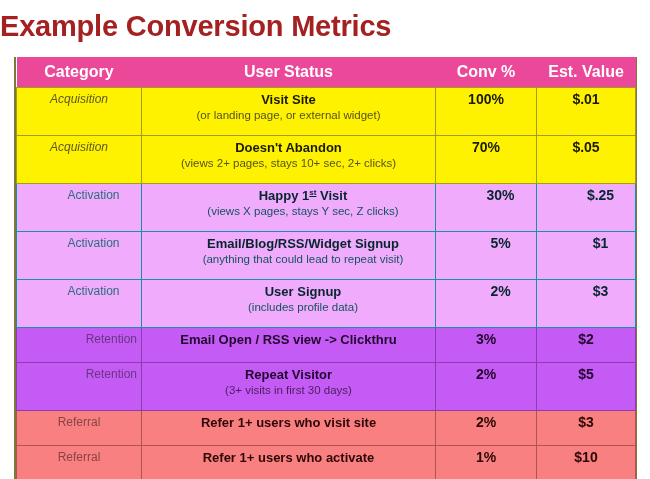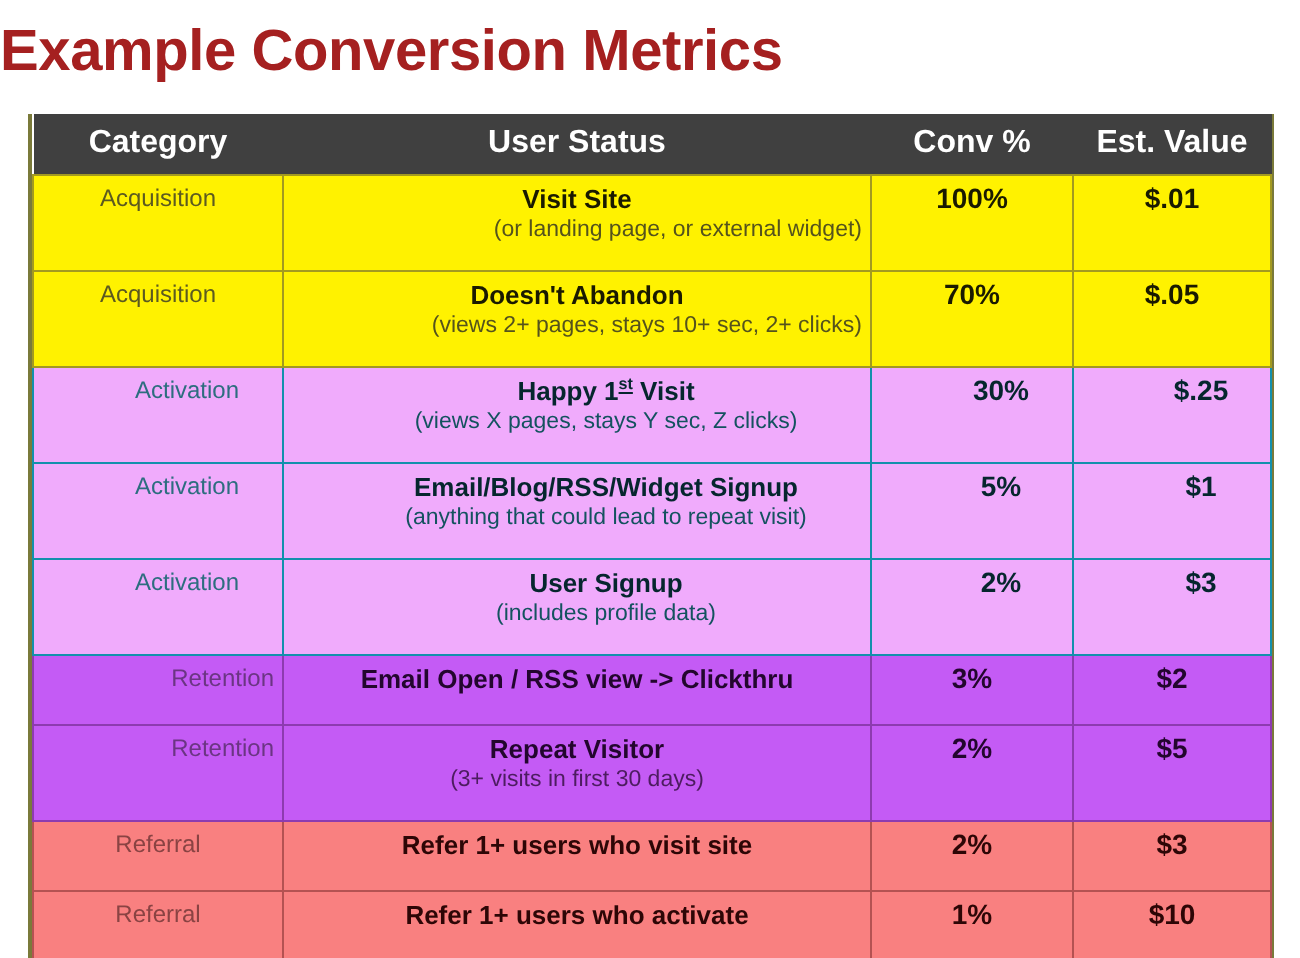--- a/index.html
+++ b/index.html
@@ -40,21 +40,21 @@
     width: 100%;
     table-layout: fixed;
   }
 
   table.metrics col.c-cat    { width: 125px; }
   table.metrics col.c-status { width: 294px; }
   table.metrics col.c-conv   { width: 101px; }
   table.metrics col.c-value  { width: 99px; }
 
   thead th {
-    background: #404040;
+    background: #ec4899;
     color: #ffffff;
     font-size: 16px;
     font-weight: bold;
     height: 30px;
     padding: 0 4px;
     text-align: center;
     border: none;
     white-space: nowrap;
   }
   thead th.th-cat { text-align: center; }
@@ -91,22 +91,22 @@
   td.conv, td.value {
     font-weight: bold;
     font-size: 14px;
     padding-top: 3px;
   }
 
   sup { font-size: 0.62em; vertical-align: super; line-height: 0; text-decoration: underline; }
 
   
   tr.theme-acquisition td { background: #fff200; color: #1a1a00; border-color: #a39a20; }
-  tr.theme-acquisition td.cat { color: #5c5a20; }
-  tr.theme-acquisition td.status .sub { color: #55531c; text-align: right; }
+  tr.theme-acquisition td.cat { color: #5c5a20; font-style: italic; }
+  tr.theme-acquisition td.status .sub { color: #55531c; }
 
   tr.theme-activation td { background: #f0abfc; color: #06262e; border-color: #1390ac; padding-left: 33px; }
   tr.theme-activation td.cat { color: #2d6d7f; }
   tr.theme-activation td.status .sub { color: #14525f; }
 
   tr.theme-retention td { background: #c45bf5; color: #23062e; border-color: #8d3bb0; }
   tr.theme-retention td.cat { color: #6b3583; text-align: right; }
   tr.theme-retention td.status .sub { color: #4d1c60; }
 
   tr.theme-referral td { background: #f98080; color: #2d0606; border-color: #b45252; }

